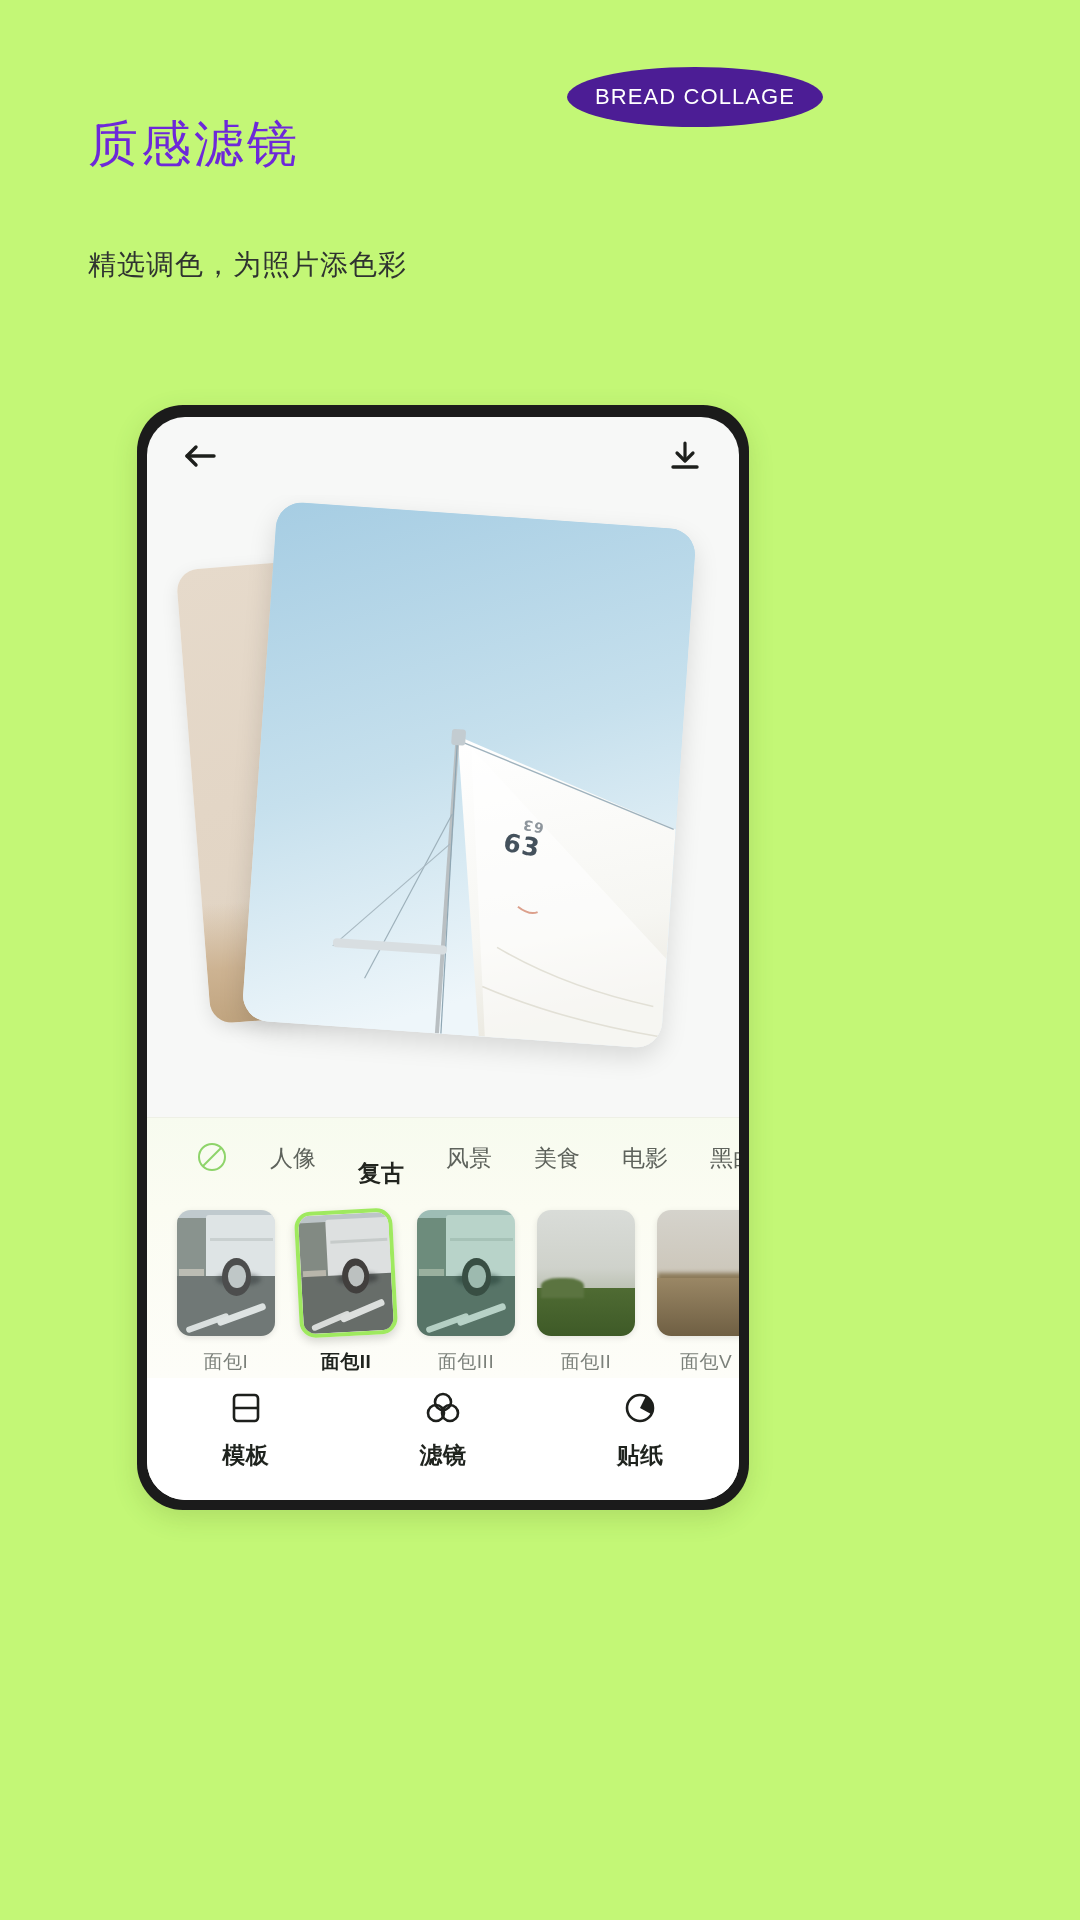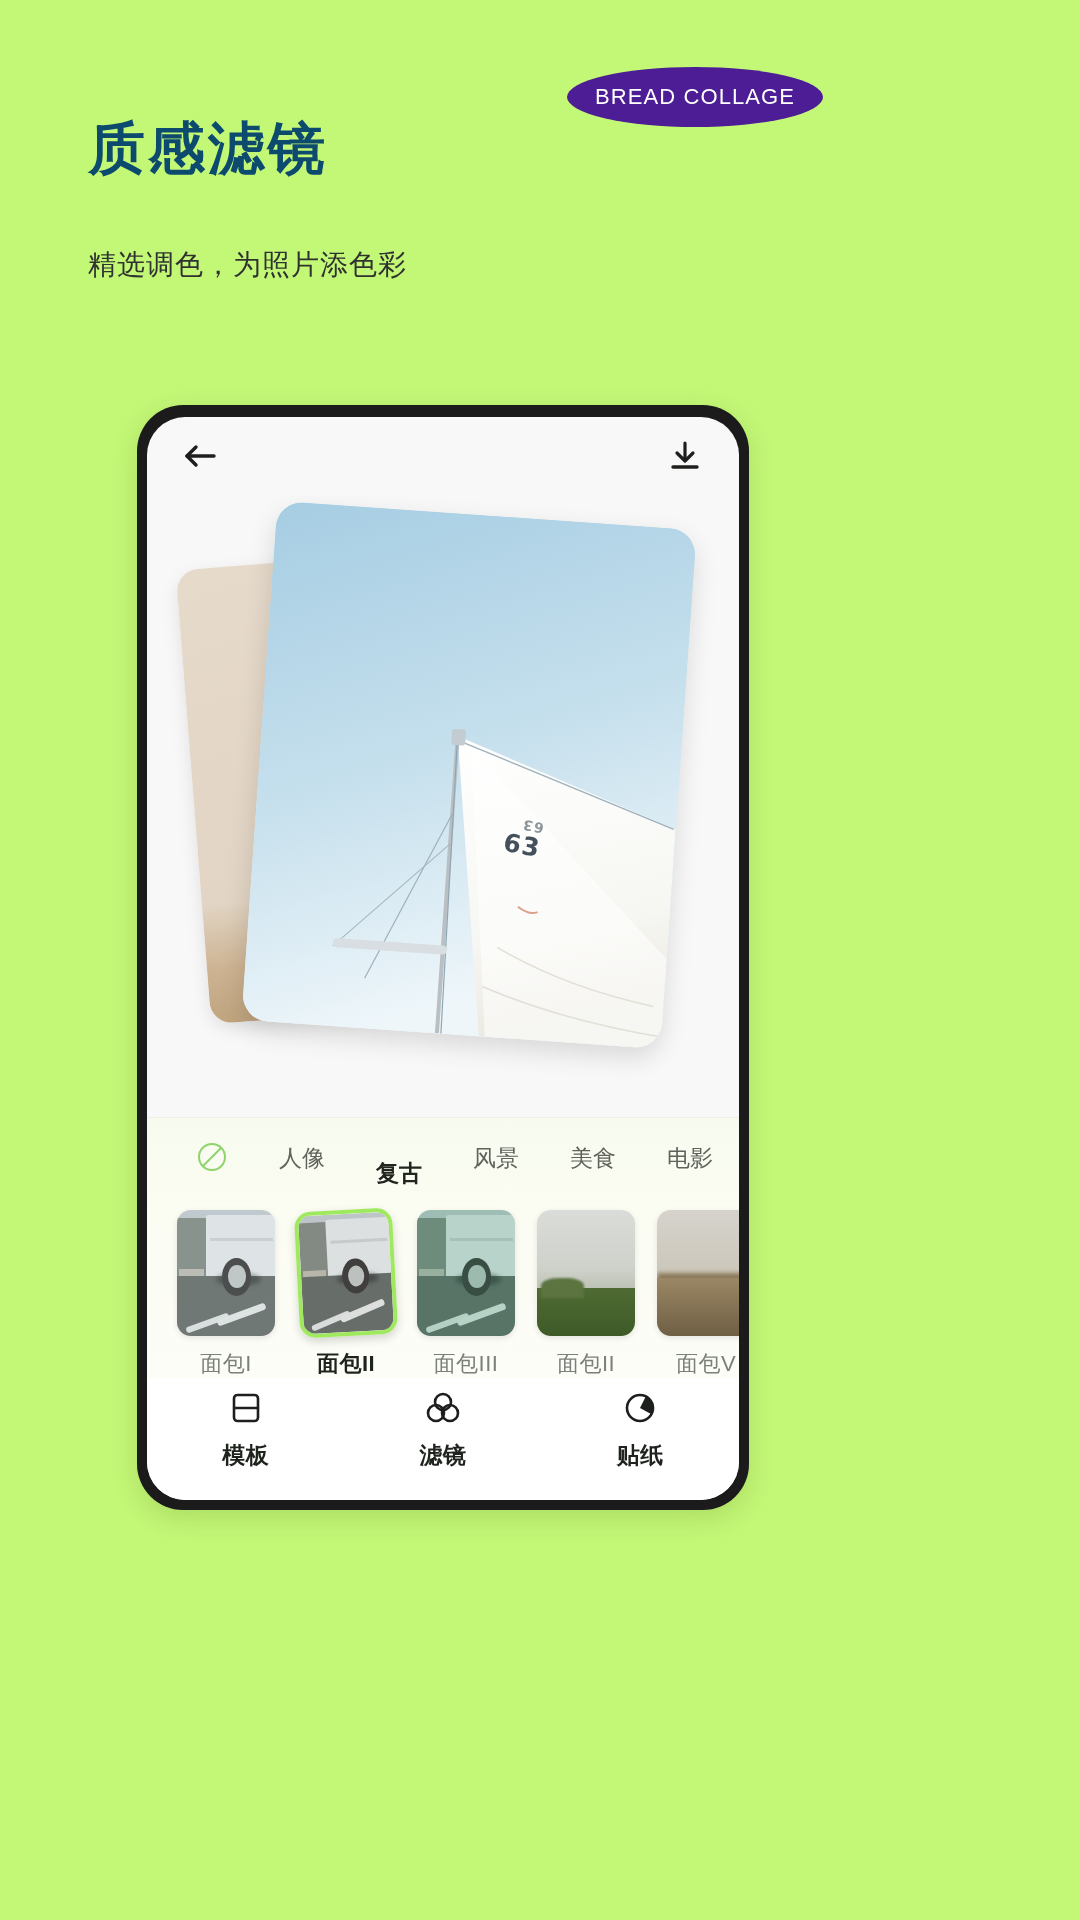--- a/index.html
+++ b/index.html
@@ -20,23 +20,23 @@
     border-radius: 128px / 30px;
     display: flex; align-items: center; justify-content: center;
     letter-spacing: 1.1px;
     font-size: 22px;
     color: #ffffff;
     font-weight: 500;
   }
   .promo-title {
     position: absolute;
     top: 117px; left: 88px;
-    font-size: 57px;
-    font-weight: 700;
-    color: #0c4a6e;
+    font-size: 50px;
+    font-weight: 400;
+    color: #6d28d9;
     letter-spacing: 3px;
     line-height: 1.1;
   }
   .promo-subtitle {
     position: absolute;
     top: 246px; left: 88px;
     font-size: 28px;
     font-weight: 500;
     color: #2f3330;
     letter-spacing: 1px;
@@ -118,21 +118,21 @@
   
   .filter-panel {
     position: absolute; left: 0; right: 0; bottom: 122px;
     height: 261px;
     background: linear-gradient(180deg,#f7fbef 0%, #fbfcf2 35%, #fdfdf8 100%);
     border-top: 1px solid #eef0e6;
   }
   .cat-row {
     height: 78px;
     display: flex; align-items: center;
-    gap: 9px;
+    gap: 0;
     padding: 0 24px 0 28px;
     position: relative;
     overflow: hidden;
   }
   .cat {
     flex: 0 0 auto;
     min-width: 88px;
     text-align: center;
     font-size: 23px;
     color: #5e635c;
@@ -166,21 +166,21 @@
     box-shadow: 0 2px 6px rgba(0,0,0,.10);
   }
   .thumb-item.active .thumb {
     border: 4px solid #9fe95f;
     transform: rotate(-3deg);
     border-radius: 16px;
     box-shadow: 0 4px 10px rgba(0,0,0,.16);
   }
   .thumb-label {
     margin-top: 13px;
-    font-size: 22px;
+    font-size: 19px;
     color: #7b807a;
     letter-spacing: .5px;
   }
   .thumb-item.active .thumb-label { color: #1f231e; font-weight: 700; }
 
   
   .van { position: absolute; inset: 0; }
   .van .sky { position: absolute; left: 0; top: 0; width: 100%; height: 52%; background: #cfd5d6; }
   .van .wall { position: absolute; left: 0; top: 6%; width: 46%; height: 46%; background: #8d9389; }
   .van .body { position: absolute; left: 30%; top: 4%; width: 70%; height: 52%; background: #f2f3f1; border-radius: 3px; }

